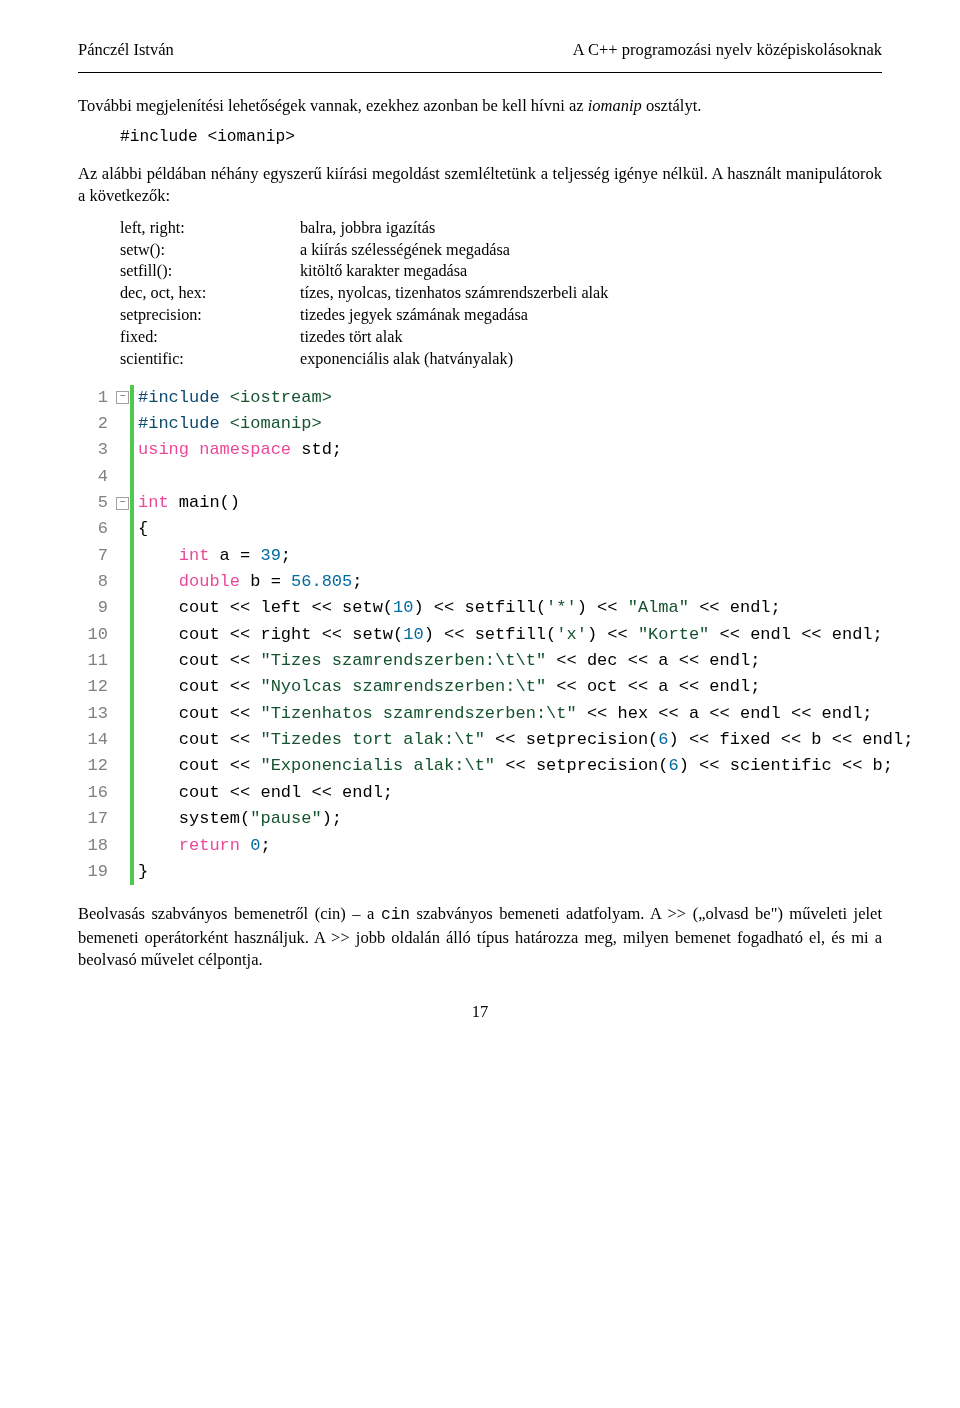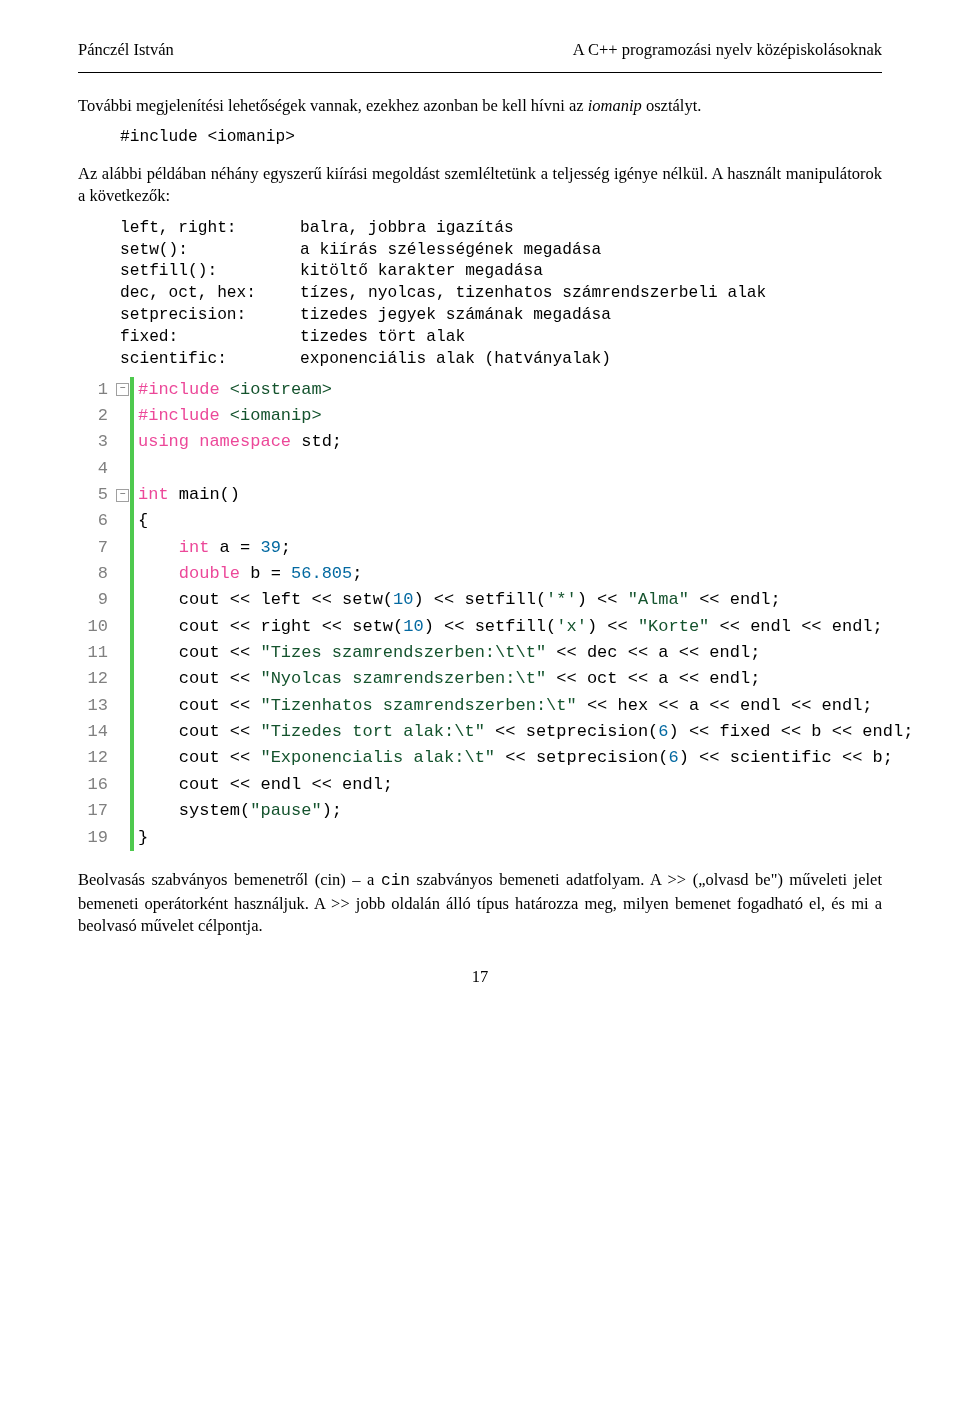--- a/index.html
+++ b/index.html
@@ -38,24 +38,24 @@
     margin-top: 8px;
   }
   .mono-block {
     font-family: "Courier New", monospace;
     font-size: 16.2px;
     line-height: 1.35;
     margin: 10px 0 14px 42px;
     white-space: pre;
   }
   .manip-table {
-    font-family: Liberation Mono, monospace;
+    font-family: Liberation Serif, serif;
     font-size: 16.2px;
     line-height: 1.35;
-    margin: 6px 0 6px 42px;
+    margin: 6px 0 14px 42px;
   }
   .manip-row {
     display: flex;
   }
   .manip-key {
     width: 180px;
     flex-shrink: 0;
   }
   .manip-val {}
   .editor {
@@ -102,21 +102,21 @@
     color: #606060;
     position: relative;
     z-index: 2;
     margin-left: 0;
     flex-shrink: 0;
   }
   .code {
     white-space: pre;
   }
   .kw { color: #ec4899; }
-  .pp { color: #ec4899; }
+  .pp { color: #0c4a6e; }
   .str { color: #14532d; }
   .num { color: #0369a1; }
   .page-num {
     text-align: center;
     font-size: 16.5px;
     margin-top: 30px;
   }
 </style>
 </head>
 <body>
@@ -283,20 +283,27 @@
         <div class="code">    <span>cout &lt;&lt; endl &lt;&lt; endl;</span></div>
       </div>
       <div class="editor-line">
         <div class="ln">17</div>
         <div class="gutter">
           <div class="green-bar"></div>
         </div>
         <div class="code">    <span>system(</span><span class="str">"pause"</span><span>);</span></div>
       </div>
       <div class="editor-line">
+        <div class="ln">18</div>
+        <div class="gutter">
+          <div class="green-bar"></div>
+        </div>
+        <div class="code">    <span class="kw">return</span><span> </span><span class="num">0</span><span>;</span></div>
+      </div>
+      <div class="editor-line">
         <div class="ln">19</div>
         <div class="gutter">
           <div class="green-bar"></div>
         </div>
         <div class="code"><span>}</span></div>
       </div>
     </div>
 
   <div class="para">
     <span>Beolvasás szabványos bemenetről (cin) – a </span><span class="mono">cin</span><span> szabványos bemeneti adatfolyam. A &gt;&gt; („olvasd be") műveleti jelet bemeneti operátorként használjuk. A &gt;&gt; jobb oldalán álló típus határozza meg, milyen bemenet fogadható el, és mi a beolvasó művelet célpontja.</span>

